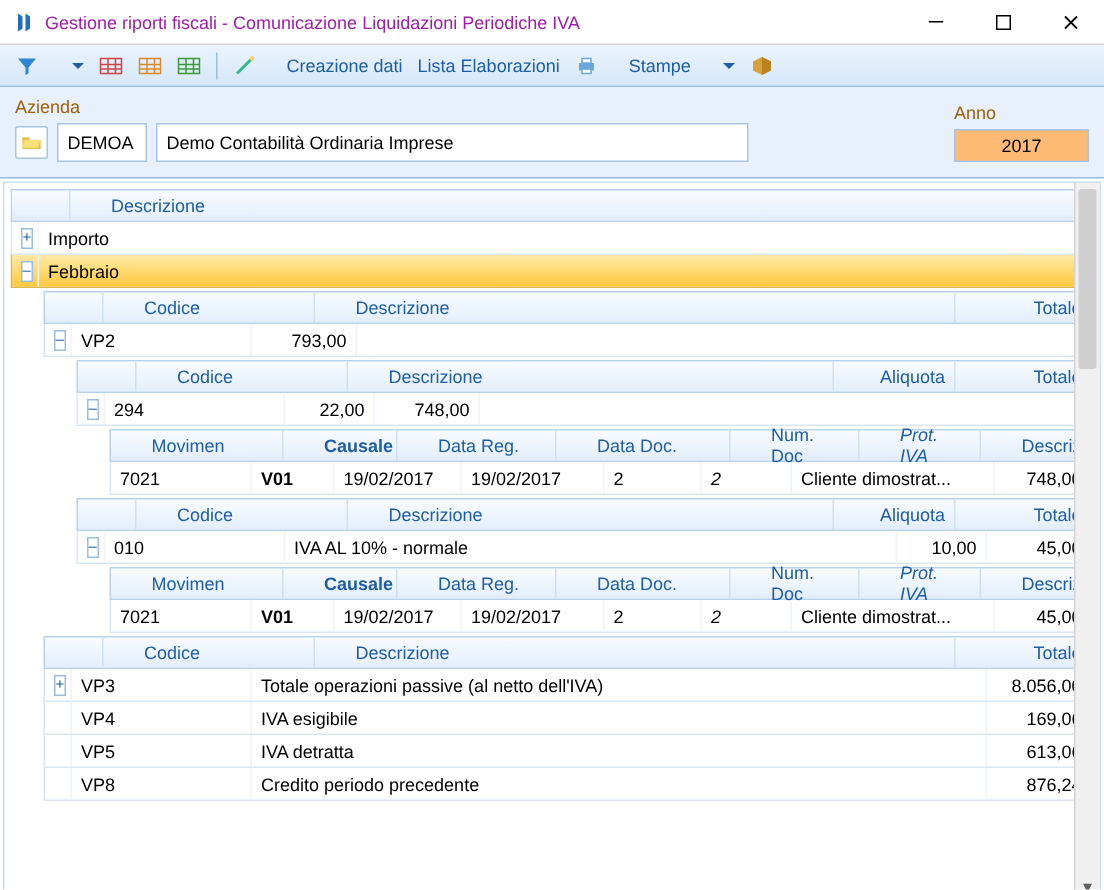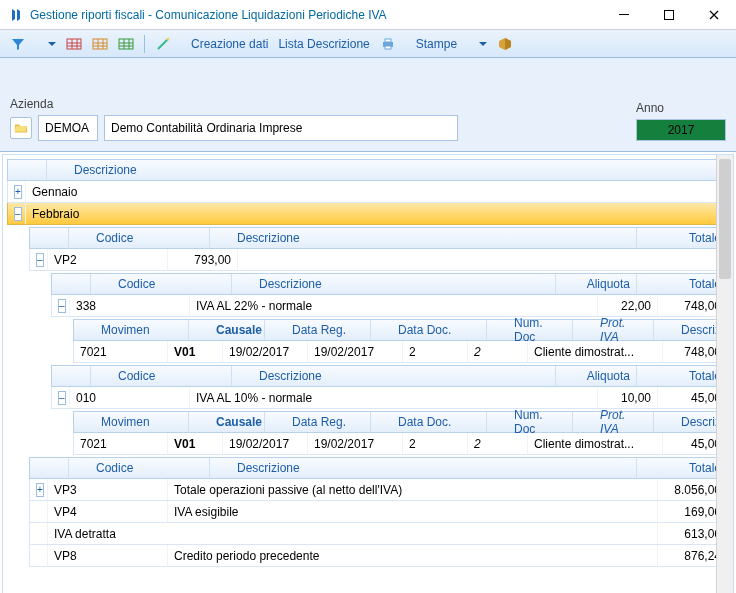--- a/index.html
+++ b/index.html
@@ -16,21 +16,21 @@
   
   .titlebar {
     height: 30px;
     background: #fff;
     border-bottom: 1px solid #d0d0d0;
     display: flex;
     align-items: center;
     padding: 0 0 0 8px;
   }
   .titlebar .app-icon { width:16px; height:16px; margin-right:6px; color:#1e6fbf; }
-  .titlebar .title { flex:1; color:#0369a1; font-size:12px; }
+  .titlebar .title { flex:1; color:#a21caf; font-size:12px; }
   .winbtns { display:flex; height:100%; }
   .winbtn { width:45px; display:flex; align-items:center; justify-content:center; }
   .winbtn svg { width:10px; height:10px; }
   
   .toolbar {
     height: 28px;
     background: linear-gradient(#eaf3fc, #d6e8fa);
     border-bottom: 1px solid #9bbde0;
     display:flex; align-items:center;
     padding: 0 6px; gap:2px;
@@ -41,27 +41,27 @@
   .ticon { width:16px; height:16px; display:inline-block; }
   .dd { width:8px; height:8px; margin-left:2px; }
   
   .hdr {
     background:#e8f1fb;
     border-bottom:1px solid #9bbde0;
     padding:6px 10px 10px 10px;
     display:flex; gap:14px; align-items:flex-end;
   }
   .hdr .col { display:flex; flex-direction:column; gap:4px; }
-  .hdr .lbl { color:#404040; font-size:12px;margin-top:33px; }
+  .hdr .lbl { color:#a16207; font-size:12px; }
   .hdr .row { display:flex; gap:6px; align-items:center;}
   .iconbtn { width:22px; height:22px; background:#fff; border:1px solid #a8c4e2; border-radius:2px; display:flex; align-items:center; justify-content:center; }
   .infield { height:22px; background:#fff; border:1px solid #a8c4e2; padding:12px 6px; display:flex; align-items:center; }
   .infield.code { width:60px; }
-  .infield.desc { width:354px; }
-  .annofield { height:22px; width:90px; background:#15803d; border:1px solid #a8c4e2; display:flex; align-items:center; justify-content:center; }
+  .infield.desc { width:395px; }
+  .annofield { height:22px; width:90px; background:#fdba74; border:1px solid #a8c4e2; display:flex; align-items:center; justify-content:center; }
   
   .main {
     position:relative;
     height: calc(593px - 30px - 28px - 56px);
     padding: 4px 4px 4px 4px;
     background:#fff;
     border:1px solid #c9dff3;
     margin:2px;
   }
   .scroll { overflow:hidden; height:100%; position:relative; }
@@ -160,21 +160,21 @@
     </div>
   <span class="tsep"></span>
   <div class="tbtn">
       <span class="ticon"><svg viewBox="0 0 16 16">
           <path stroke="#3b8" stroke-width="2" d="M3 13L13 3"></path>
           <circle cx="13" cy="3" r="1.5" fill="#fc6"></circle>
         </svg></span>
       <span class="lbl">Creazione dati</span>
     </div>
   <div class="tbtn">
-      <span class="lbl">Lista Descrizione</span>
+      <span class="lbl">Lista Elaborazioni</span>
     </div>
   <div class="tbtn">
       <span class="ticon"><svg viewBox="0 0 16 16">
           <rect x="3" y="6" width="10" height="5" fill="#6aa7dc"></rect>
           <rect x="5" y="3" width="6" height="3" fill="#fff" stroke="#6aa7dc"></rect>
           <rect x="5" y="10" width="6" height="3" fill="#fff" stroke="#6aa7dc"></rect>
         </svg></span>
       <span class="lbl">Stampe</span>
       <svg class="dd" viewBox="0 0 8 8">
         <path d="M0 2l4 4 4-4z" fill="#1e5ea8"></path>
@@ -219,21 +219,21 @@
 
   <div class="colhdr">
     <div class="c w-ind0"></div>
     <div class="c" style="flex:1">Descrizione</div>
   </div>
 
   <div class="rowline">
     <div class="c w-ind0">
           <span class="exp">+</span>
         </div>
-    <div class="c" style="flex:1">Gennaio</div>
+    <div class="c" style="flex:1">Importo</div>
   </div>
 
   <div class="rowline sel">
     <div class="c w-ind0">
           <span class="exp">–</span>
         </div>
     <div class="c" style="flex:1">Febbraio</div>
   </div>
 
   <div class="section pad1">
@@ -256,22 +256,21 @@
         <div class="c w-ind0"></div>
         <div class="c w-codice">Codice</div>
         <div class="c w-descrizione">Descrizione</div>
         <div class="c w-aliquota num">Aliquota</div>
         <div class="c w-totale num">Totale</div>
       </div>
       <div class="rowline">
         <div class="c w-ind0">
               <span class="exp">–</span>
             </div>
-        <div class="c w-codice">338</div>
-        <div class="c w-descrizione">IVA AL 22% - normale</div>
+        <div class="c w-codice">294</div>
         <div class="c w-aliquota num">22,00</div>
         <div class="c w-totale num">748,00</div>
       </div>
 
       <div class="section pad1">
         <div class="colhdr">
           <div class="c w-movimen">Movimen</div>
           <div class="c w-causale">Causale</div>
           <div class="c w-datareg">Data Reg.</div>
           <div class="c w-datadoc">Data Doc.</div>
@@ -347,20 +346,21 @@
       <div class="c w-totale num">8.056,00</div>
     </div>
     <div class="rowline">
       <div class="c w-ind0"></div>
       <div class="c w-codice">VP4</div>
       <div class="c w-descrizione">IVA esigibile</div>
       <div class="c w-totale num">169,06</div>
     </div>
     <div class="rowline">
       <div class="c w-ind0"></div>
+      <div class="c w-codice">VP5</div>
       <div class="c w-descrizione">IVA detratta</div>
       <div class="c w-totale num">613,06</div>
     </div>
     <div class="rowline">
       <div class="c w-ind0"></div>
       <div class="c w-codice">VP8</div>
       <div class="c w-descrizione">Credito periodo precedente</div>
       <div class="c w-totale num">876,24</div>
     </div>
   </div>

